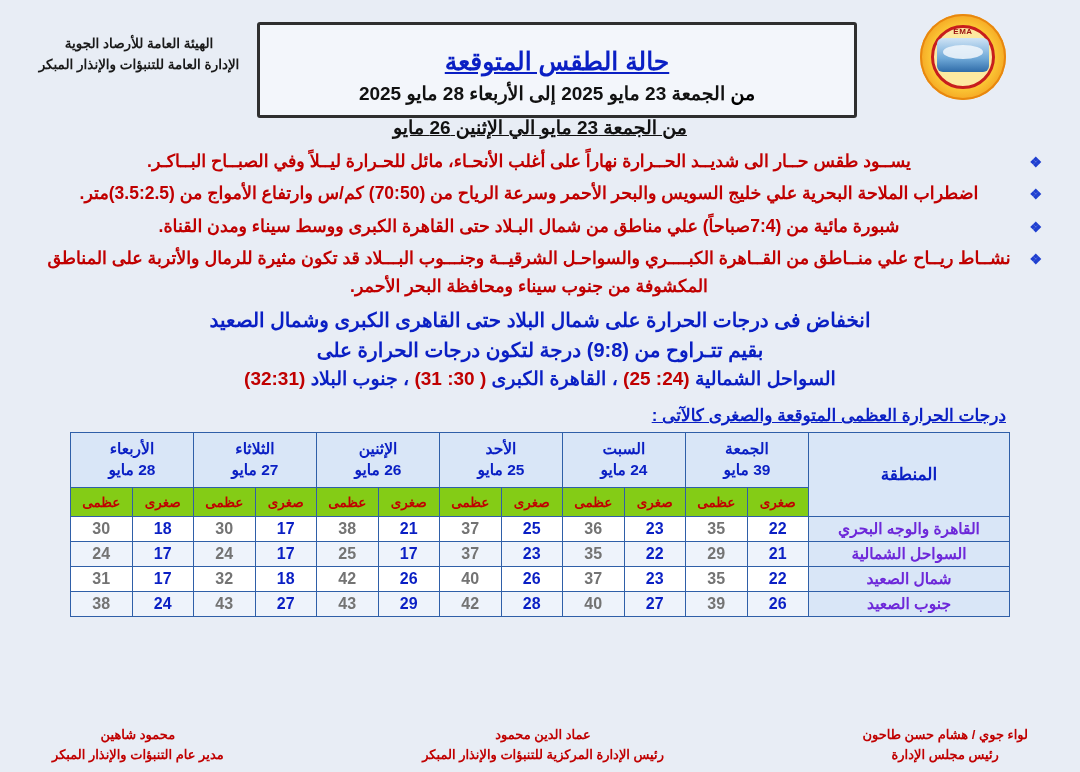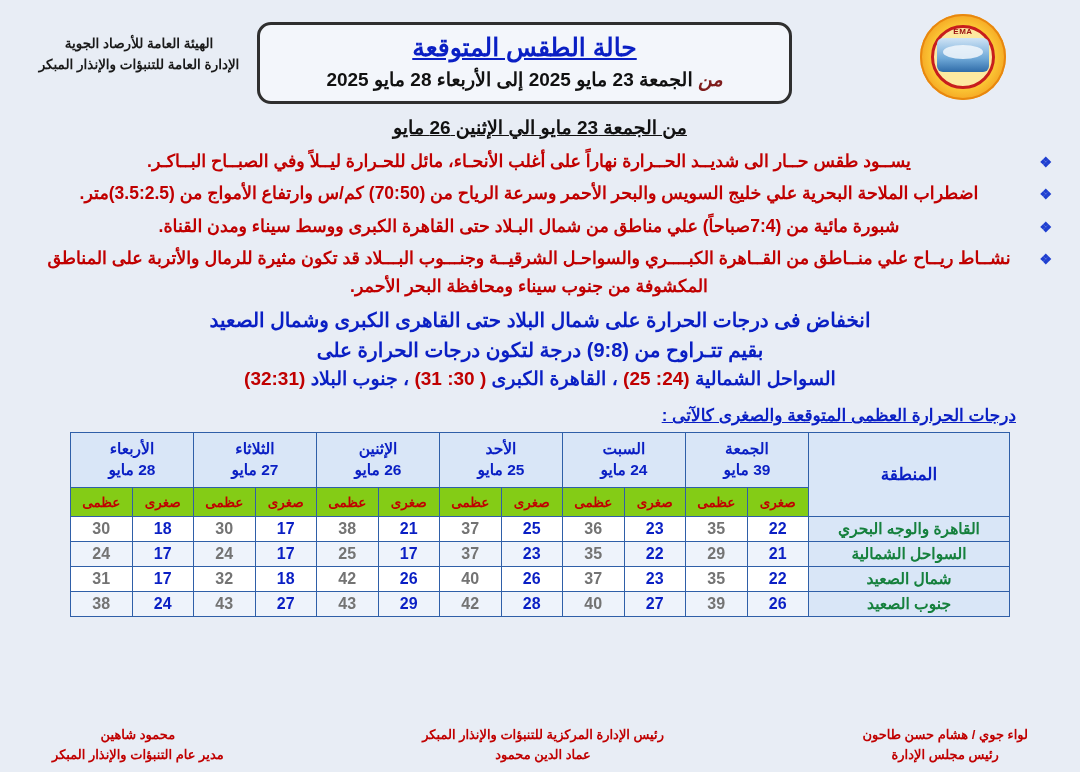--- a/index.html
+++ b/index.html
@@ -89,47 +89,47 @@
     font-size: 13.5px;
     font-weight: bold;
     line-height: 1.55;
   }
   .agency div { white-space: nowrap; }
 
   .title-box {
     position: absolute;
     left: 257px;
     top: 22px;
-    width: 535px;
+    width: 600px;
     border: 3px solid #2f2f2f;
-    border-radius: 14px;
+    border-radius: 3px;
     background: #f3f6fb;
-    padding: 6px 10px 9px;
+    padding: 20px 10px 9px;
     box-sizing: border-box;
     text-align: center;
   }
   .title-main {
     color: #0a1fc4;
     font-size: 25px;
     font-weight: bold;
     text-decoration: underline;
     line-height: 1.3;
   }
   .title-sub {
     font-size: 19px;
     font-weight: bold;
     color: #111;
     margin-top: 3px;
     line-height: 1.35;
   }
-  .title-sub .red { color: #7f1d1d; font-style: italic; }
+  .title-sub .red { color: #000000; }
 
   
   .content {
-    padding: 0 28px;
+    padding: 0 38px;
     box-sizing: border-box;
   }
   .section-head {
     text-align: center;
     font-size: 19px;
     font-weight: bold;
     color: #111;
     text-decoration: underline;
     margin: 4px 0 8px;
   }
@@ -213,21 +213,21 @@
   }
   th.sub {
     background: #84cc16;
     color: #c00000;
     font-size: 13.5px;
     font-weight: bold;
     height: 22px;
   }
   td.region {
     background: #d9e6f7;
-    color: #15803d;
+    color: #6d28d9;
     font-size: 15.5px;
     font-weight: bold;
     text-align: center;
   }
   td.max {
     color: #737373;
     font-size: 16px;
     font-weight: bold;
   }
   td.min {
@@ -429,22 +429,22 @@
       </tbody>
     </table>
   </div>
 
   <div class="footer">
     <div>
       <div>لواء جوي / هشام حسن طاحون</div>
       <div>رئيس مجلس الإدارة</div>
     </div>
     <div>
+      <div>عماد الدين محمود</div>
       <div>رئيس الإدارة المركزية للتنبؤات والإنذار المبكر</div>
-      <div>عماد الدين محمود</div>
     </div>
     <div>
       <div>محمود شاهين</div>
       <div>مدير عام التنبؤات والإنذار المبكر</div>
     </div>
   </div>
 
 </div>
 
 </body></html>

